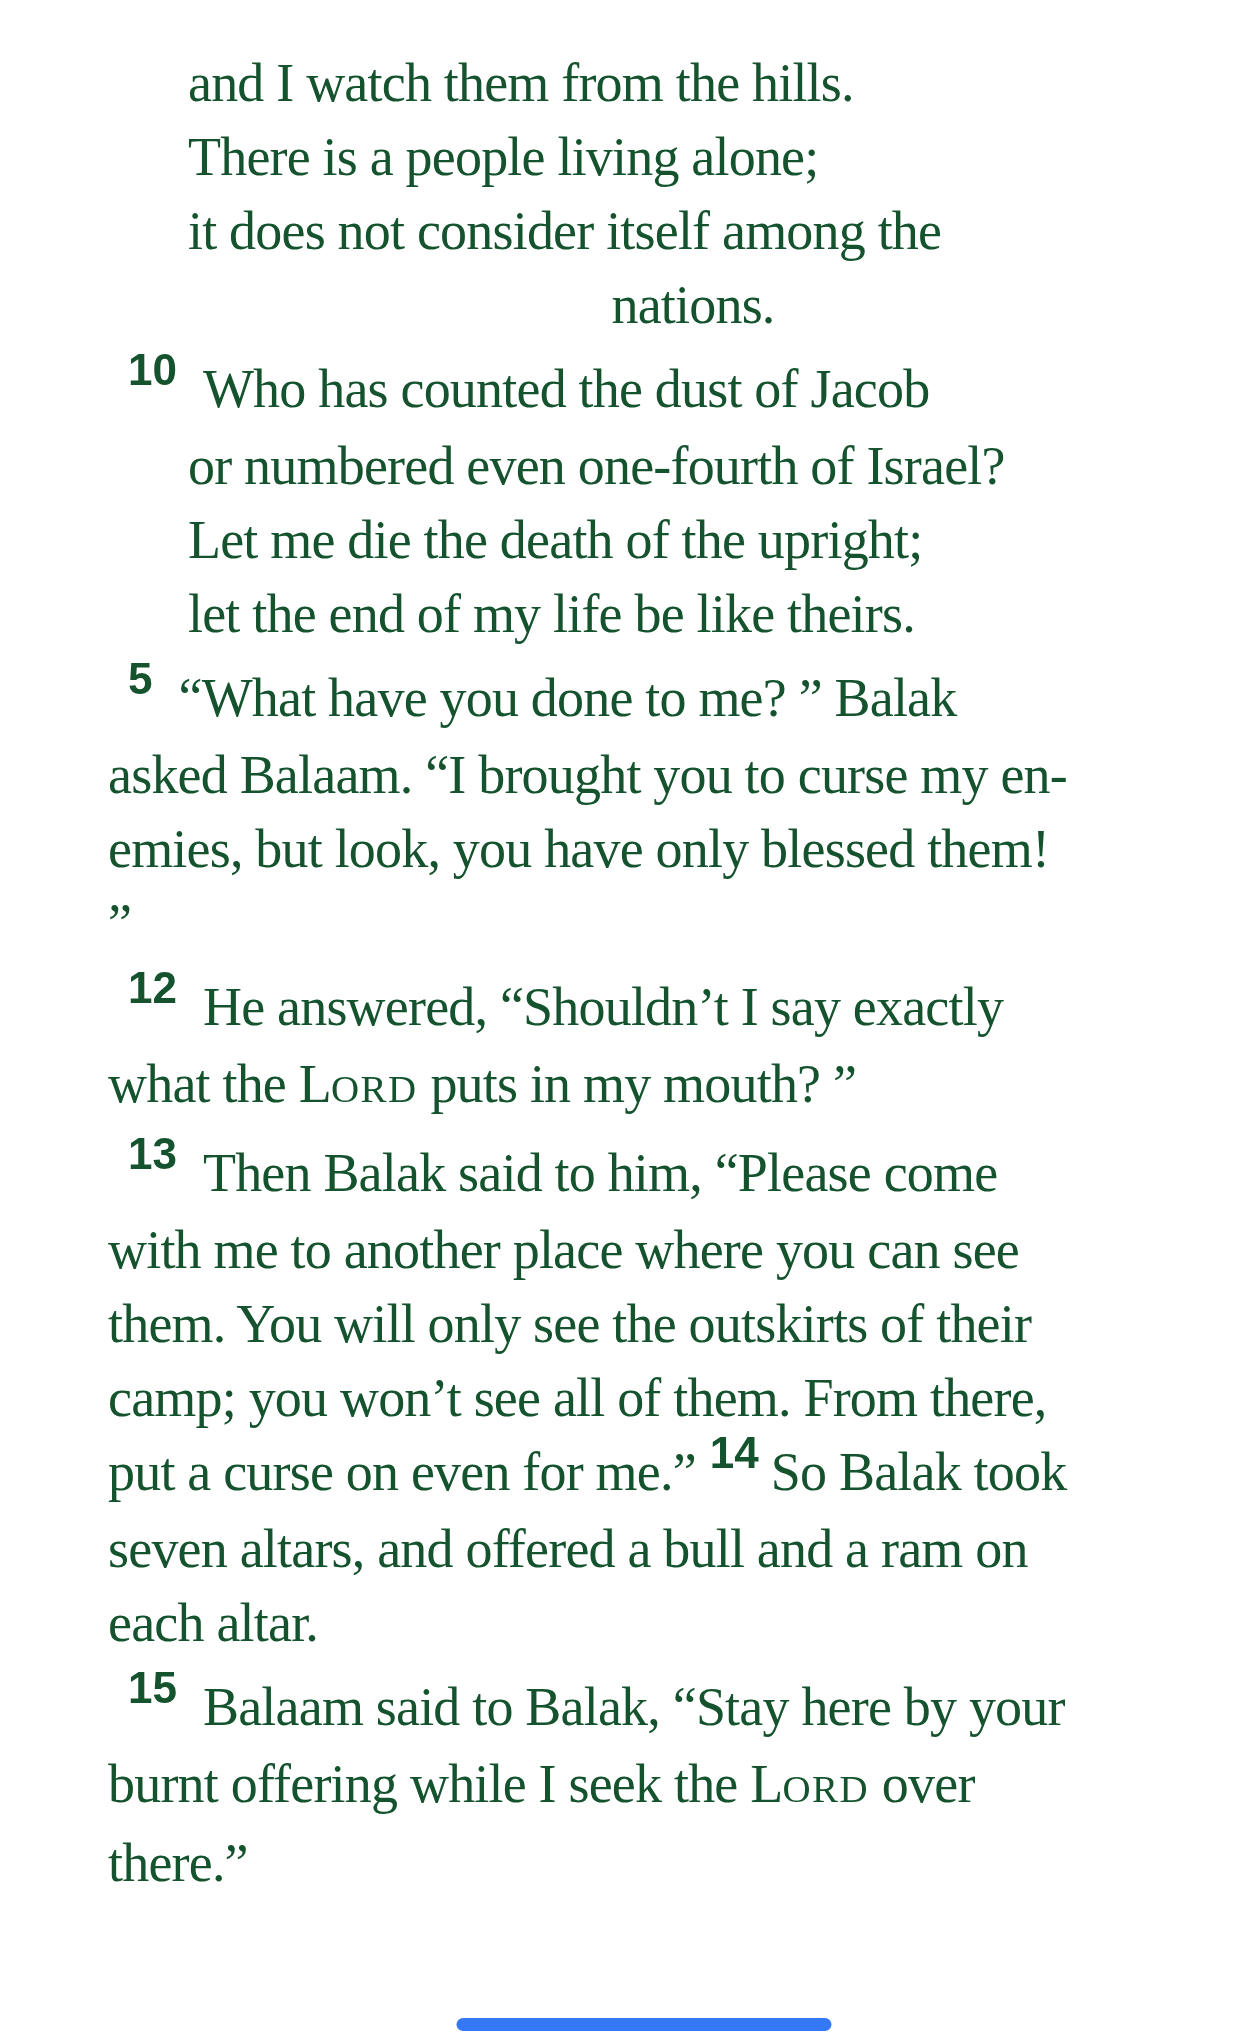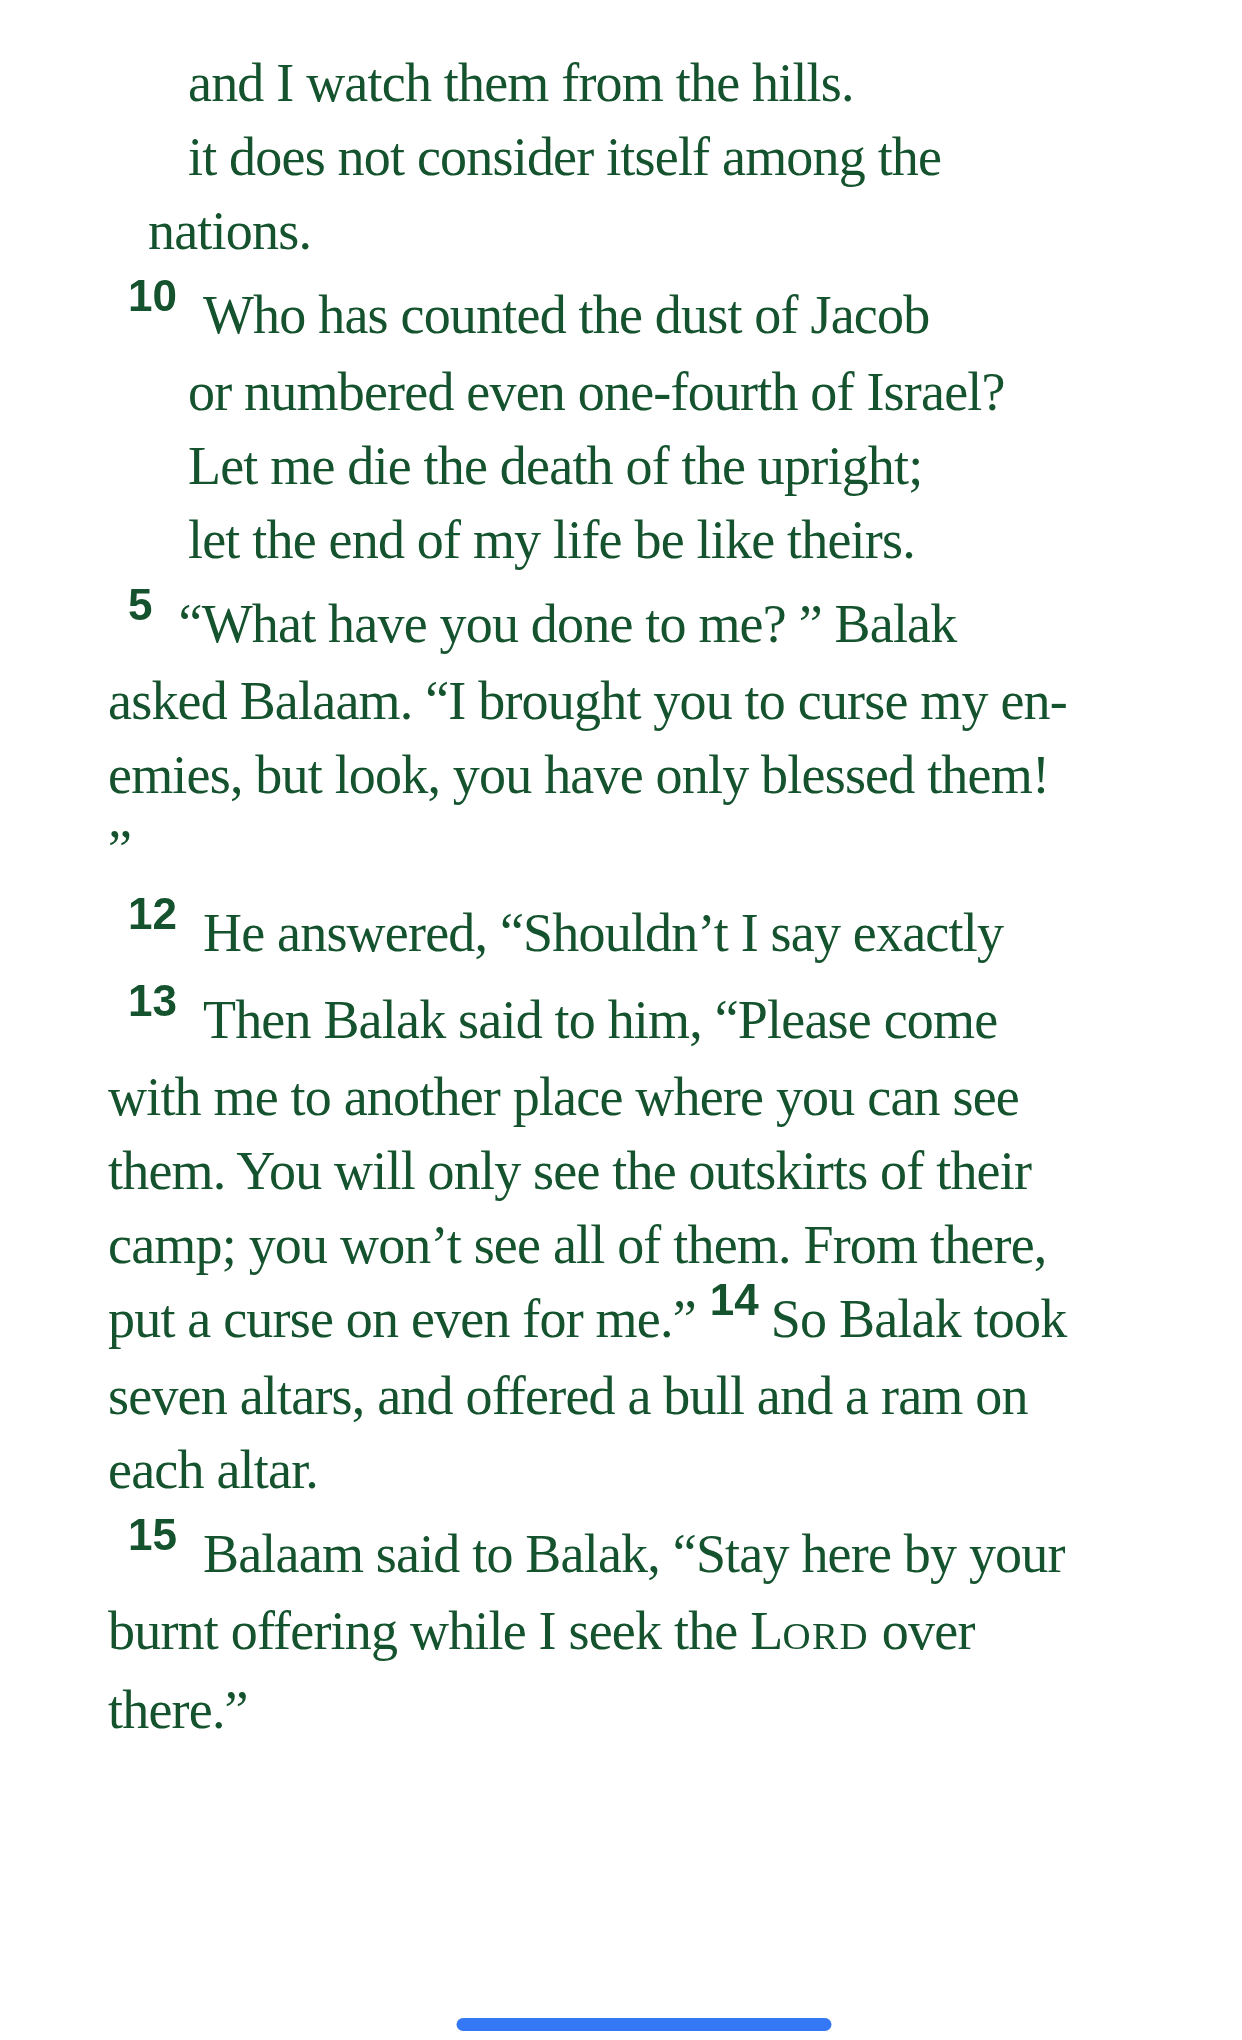--- a/index.html
+++ b/index.html
@@ -12,21 +12,21 @@
     color:#151515;
   }
   .text-column{
     padding:46px 50px 0 62px;
     font-size:54px;
     line-height:74px;
     letter-spacing:-0.8px;
   }
   .line{white-space:nowrap;}
   .line.poetry{margin-left:80px;}
-  .line.poetry-wrap{margin-left:40px;}
+  .line.poetry-wrap{margin-left:40px;text-align:center;}
   .line.verse-start{margin-left:20px;}
   .line.prose{margin-left:0;}
   .line.para-gap{margin-top:10px;}
   .vnum{
     font-family:"Liberation Sans",sans-serif;
     font-weight:700;
     font-size:44px;
     letter-spacing:0;
     position:relative;
     top:-22px;
@@ -44,31 +44,33 @@
     height:13px;
     border-radius:7px;
   }
 </style>
 </head>
 <body>
 
 <div class="page" style="background: rgb(255, 255, 255); color: #14532d; padding-left: 46px;">
   <div class="text-column">
       <div class="line poetry"><span>and I watch them from the hills.</span></div>
+      <div class="line poetry"><span>There is a people living alone;</span></div>
       <div class="line poetry"><span>it does not consider itself among the</span></div>
       <div class="line poetry-wrap"><span>nations.</span></div>
       <div class="line verse-start para-gap"><span class="vnum lead">10</span><span>Who has counted the dust of Jacob</span></div>
       <div class="line poetry"><span>or numbered even one-fourth of Israel?</span></div>
       <div class="line poetry"><span>Let me die the death of the upright;</span></div>
       <div class="line poetry"><span>let the end of my life be like theirs.</span></div>
       <div class="line verse-start para-gap"><span class="vnum lead">5</span><span>“What have you done to me? ” Balak</span></div>
       <div class="line prose"><span>asked Balaam. “I brought you to curse my en-</span></div>
       <div class="line prose"><span>emies, but look, you have only blessed them!</span></div>
       <div class="line prose"><span>”</span></div>
       <div class="line verse-start para-gap"><span class="vnum lead">12</span><span>He answered, “Shouldn’t I say exactly</span></div>
+      <div class="line prose"><span>what the </span><span><span>L</span><span class="sc-small">ord</span></span><span> puts in my mouth? ”</span></div>
       <div class="line verse-start para-gap"><span class="vnum lead">13</span><span>Then Balak said to him, “Please come</span></div>
       <div class="line prose"><span>with me to another place where you can see</span></div>
       <div class="line prose"><span>them. You will only see the outskirts of their</span></div>
       <div class="line prose"><span>camp; you won’t see all of them. From there,</span></div>
       <div class="line prose"><span>put a curse on even for me.”</span><span class="vnum inline">14</span><span>So Balak took</span></div>
       <div class="line prose"><span>seven altars, and offered a bull and a ram on</span></div>
       <div class="line prose"><span>each altar.</span></div>
       <div class="line verse-start para-gap"><span class="vnum lead">15</span><span>Balaam said to Balak, “Stay here by your</span></div>
       <div class="line prose"><span>burnt offering while I seek the </span><span><span>L</span><span class="sc-small">ord</span></span><span> over</span></div>
       <div class="line prose"><span>there.”</span></div>

